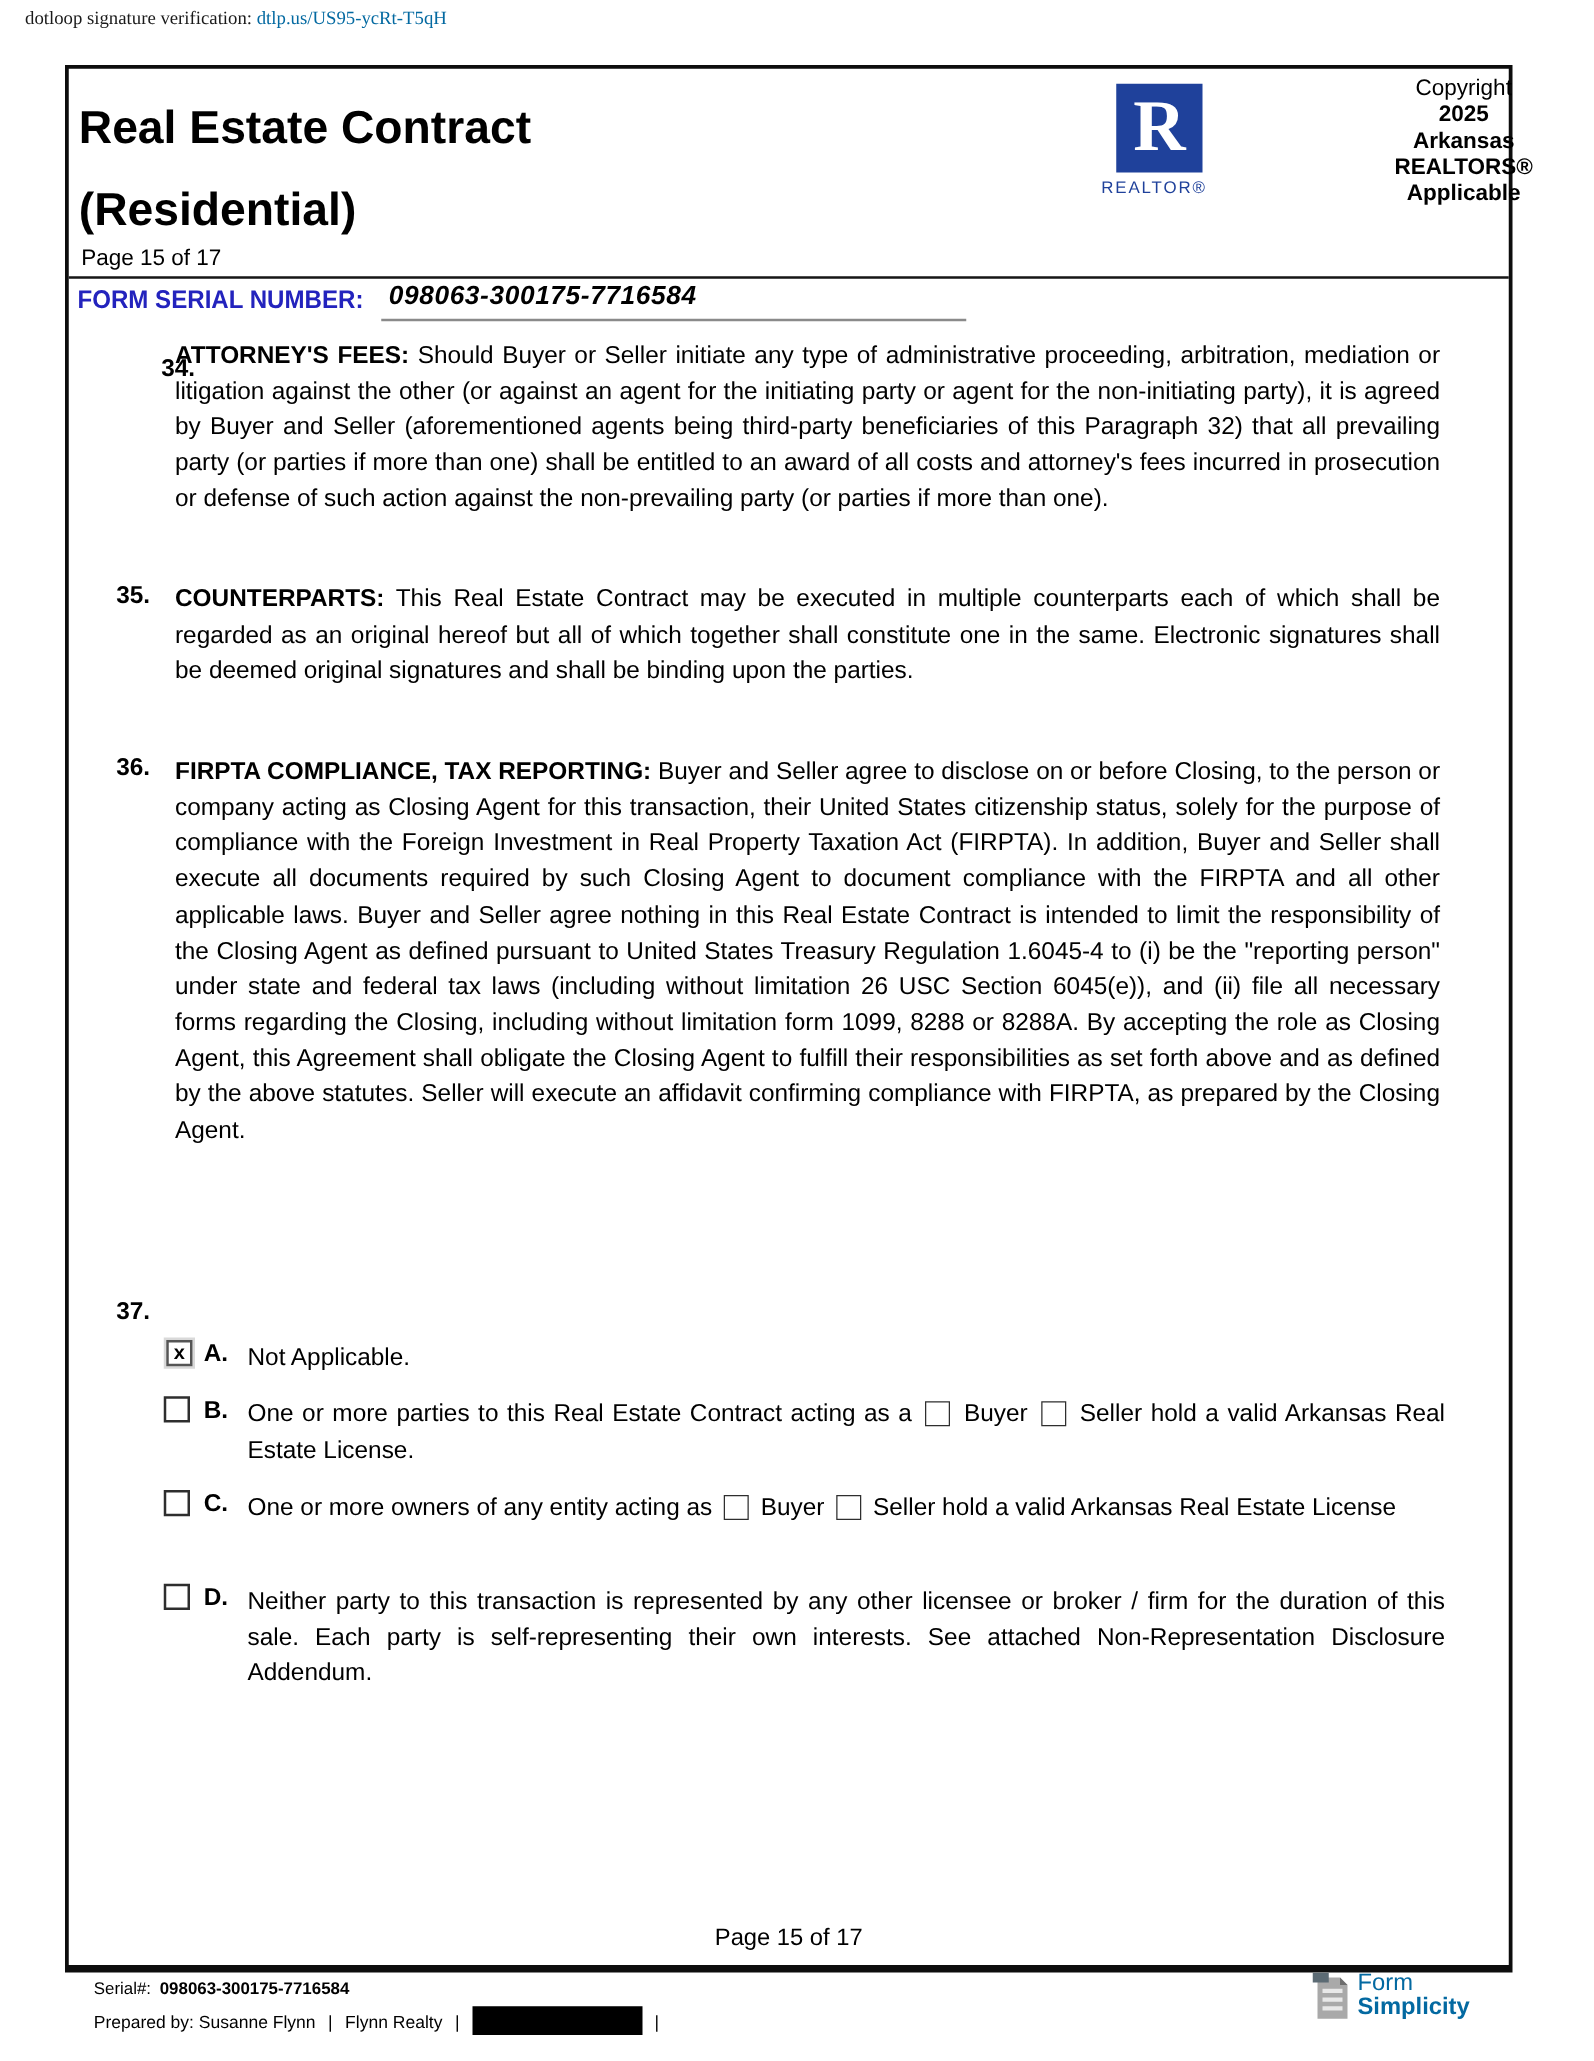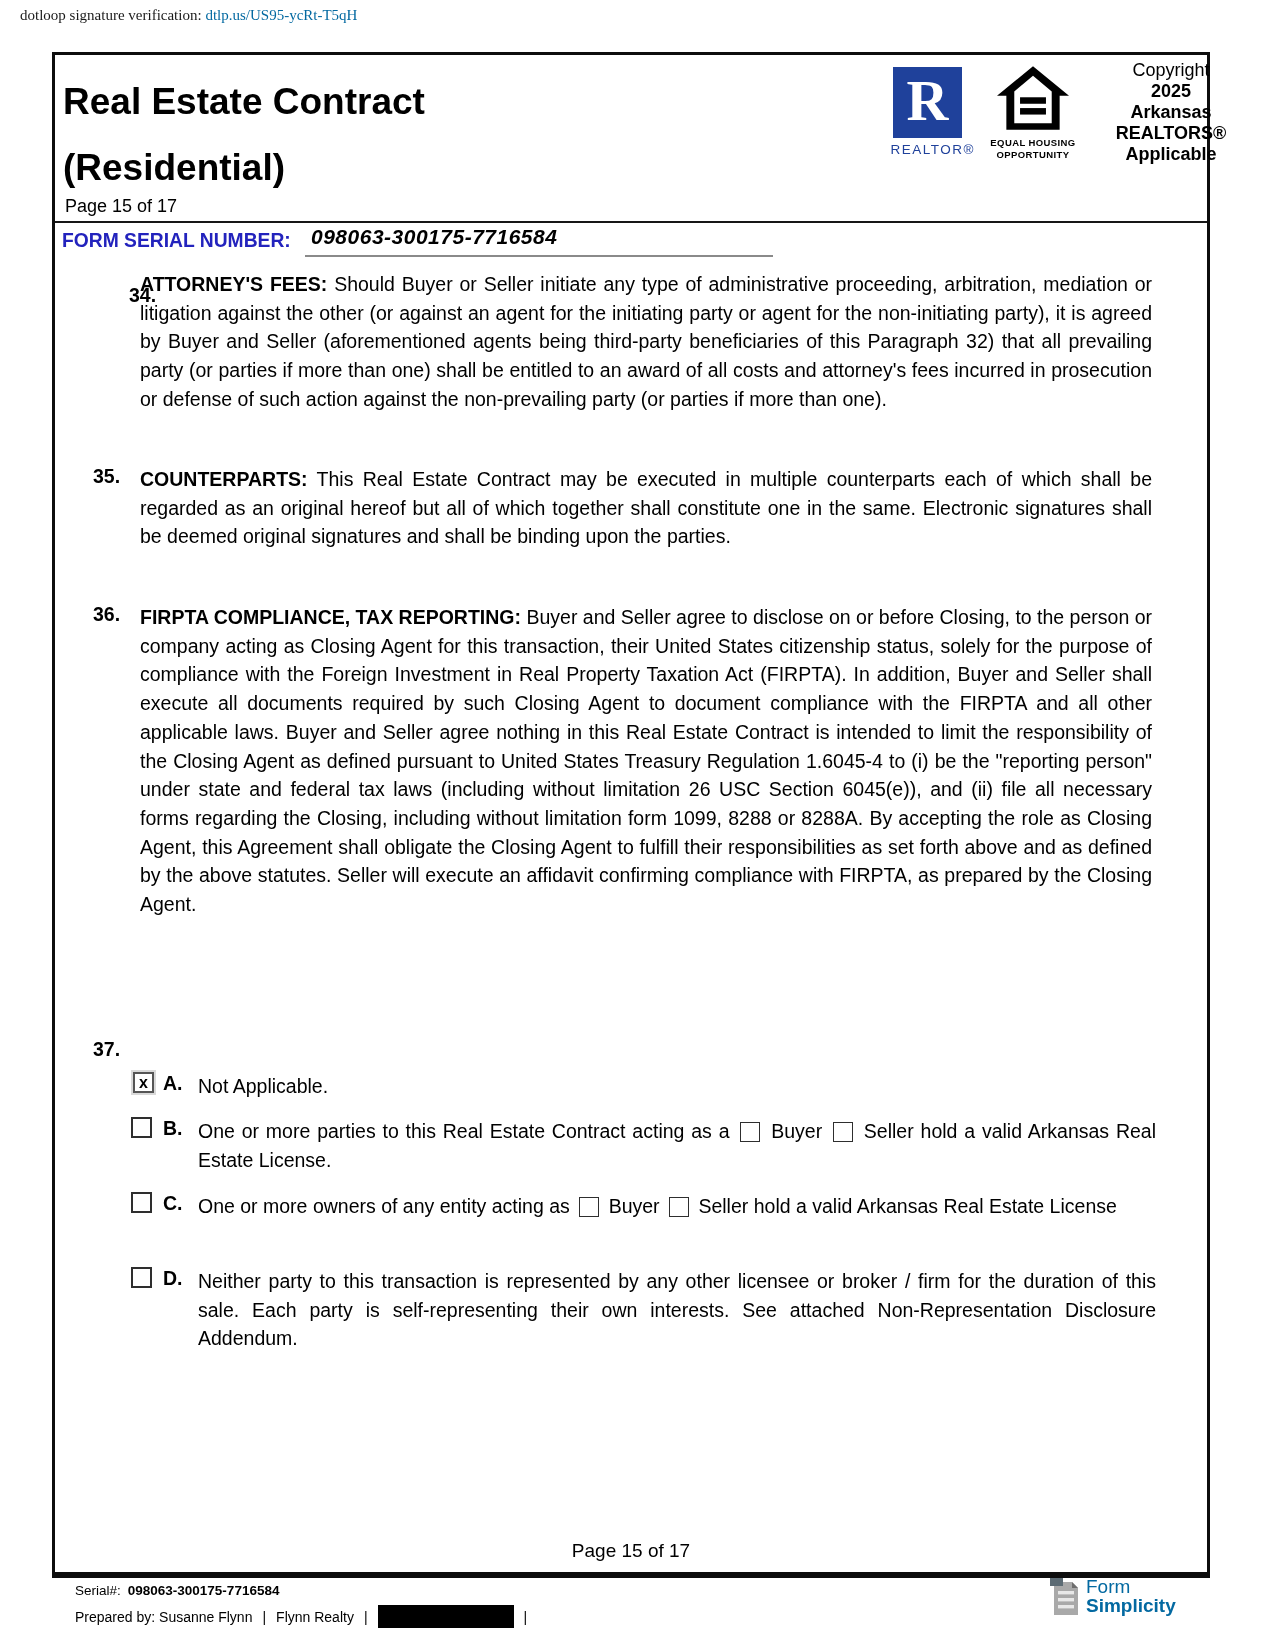--- a/index.html
+++ b/index.html
@@ -26,21 +26,21 @@
   .page-label{left:10px;top:141px;font-size:18px;}
   .hline{left:0;top:166px;width:100%;height:2px;background:#161616;}
 
   .serial-label{left:7px;top:173px;font-size:20.5px;font-weight:bold;color:#2323bd;transform:scaleX(.94);transform-origin:left center;white-space:nowrap;}
   .serial-value{left:256px;top:170px;font-size:21px;font-weight:bold;font-style:italic;letter-spacing:.5px;}
   .serial-underline{left:250px;top:200px;width:468px;height:2px;background:#8a8a8a;}
 
   
   .realtor-logo{left:838px;top:12px;width:69px;height:71px;background:#1f419b;display:flex;align-items:center;justify-content:center;}
   .realtor-logo .r{font-family:"Liberation Serif",serif;font-size:58px;font-weight:bold;color:#fff;line-height:1;margin-top:-4px;}
-  .realtor-text{left:826px;top:87px;width:94px;text-align:right;color:#1f419b;font-size:13.5px;letter-spacing:1.5px;white-space:nowrap;}
+  .realtor-text{left:826px;top:87px;width:94px;text-align:left;color:#1f419b;font-size:13.5px;letter-spacing:1.5px;white-space:nowrap;}
   .eh{left:922px;top:11px;width:112px;text-align:center;}
   .eh-text{font-size:9.5px;font-weight:bold;line-height:11.5px;letter-spacing:.4px;margin-top:3px;}
   .copyright{left:1040px;top:5px;width:152px;text-align:center;font-size:18px;line-height:21px;}
   .copyright .bold{font-weight:bold;}
 
   
   .sec-num{font-weight:bold;font-size:19.5px;}
   .sec-body{text-align:justify;font-size:19.5px;line-height:28.7px;}
   .sec-body b{font-weight:bold;}
   .w-main{width:1012px;}
@@ -80,32 +80,20 @@
 
   <div class="abs title-line2">(Residential)</div>
   <div class="abs title-line1">Real Estate Contract</div>
   <div class="abs page-label">Page 15 of 17</div>
 
   <div class="abs realtor-logo">
     <span class="r">R</span>
   </div>
   <div class="abs realtor-text">REALTOR®</div>
 
-  <div class="abs eh">
-    <svg width="72" height="64" viewBox="0 0 100 88">
-      <path d="M50 0 L100 41 L87 41 L87 88 L13 88 L13 41 L0 41 Z" fill="#000"></path>
-      <path d="M50 13 L76 35 L76 79 L24 79 L24 35 Z" fill="#fff"></path>
-      <rect x="32" y="43" width="36" height="9" fill="#000"></rect>
-      <rect x="32" y="58" width="36" height="9" fill="#000"></rect>
-    </svg>
-    <div class="eh-text">
-      <div>EQUAL HOUSING</div>
-      <div>OPPORTUNITY</div>
-    </div>
-  </div>
 
   <div class="abs copyright">
     <div>Copyright</div>
     <div class="bold">2025</div>
     <div class="bold">Arkansas</div>
     <div class="bold">REALTORS®</div>
     <div class="bold">Applicable</div>
   </div>
 
   <div class="abs hline"></div>

